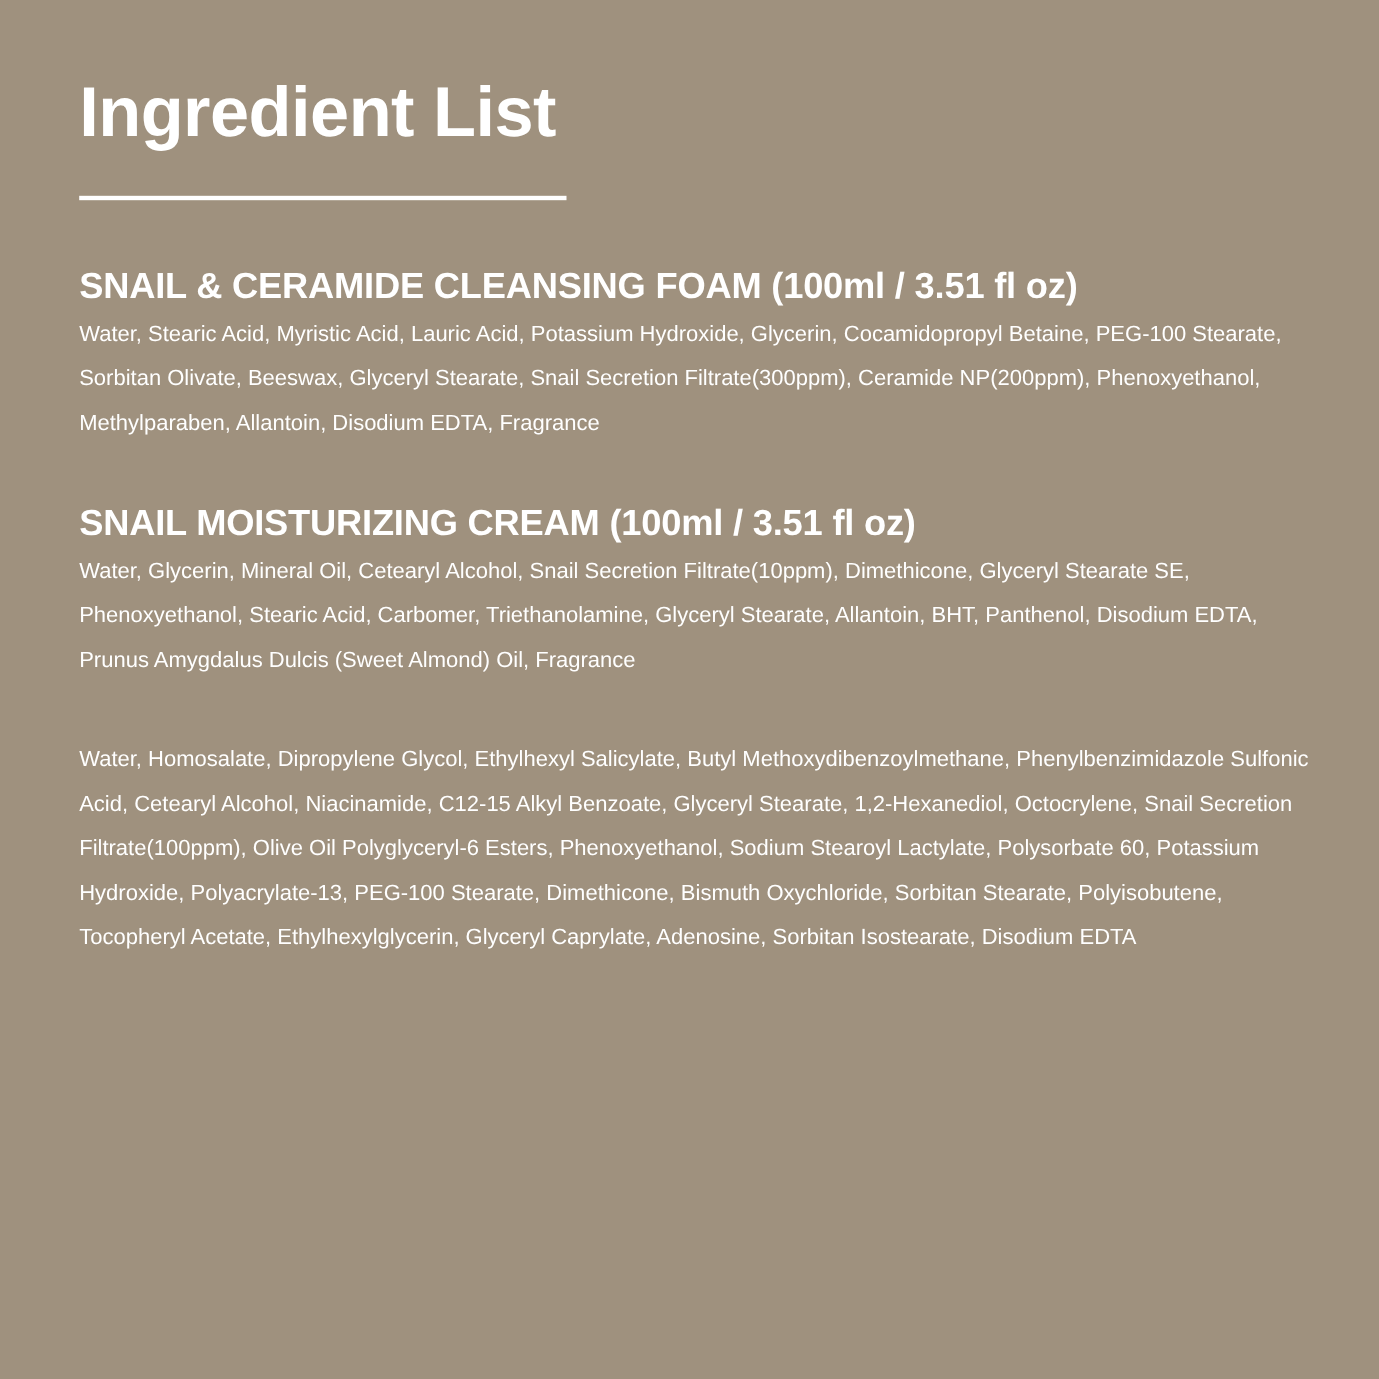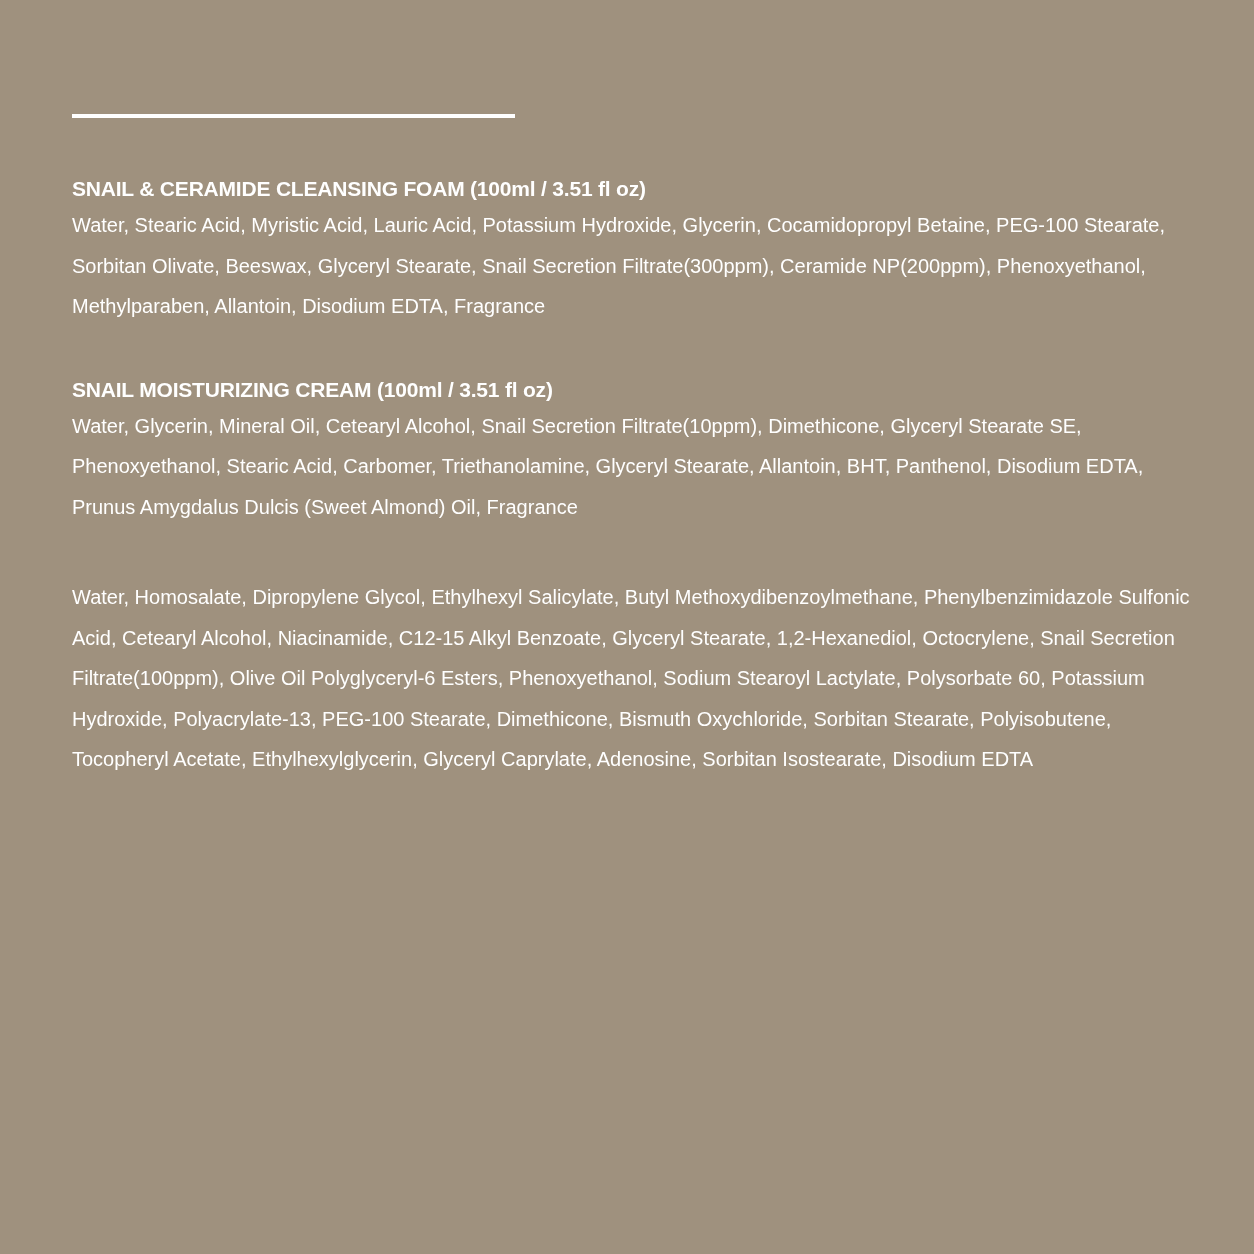--- a/index.html
+++ b/index.html
@@ -36,40 +36,41 @@
     border: none;
   }
   .sections {
     margin-top: 58px;
   }
   .product-section {
     margin-bottom: 50px;
     max-width: 1125px;
   }
   .product-name {
-    font-size: 21px;
+    font-size: 33px;
     font-weight: 700;
     line-height: 1.2;
     letter-spacing: -0.2px;
     color: #ffffff;
     margin: 0 0 4px 0;
   }
   .product-ingredients {
     font-size: 20px;
     font-weight: 400;
     line-height: 40.5px;
     color: #ffffff;
     margin: 0;
   }
 </style>
 </head>
 <body>
 
 <div class="page">
 
+  <h1 class="page-title">Ingredient List</h1>
 
   <div class="title-divider"></div>
 
   <div class="sections">
 
     <section class="product-section">
       <h2 class="product-name">SNAIL &amp; CERAMIDE CLEANSING FOAM (100ml / 3.51 fl oz)</h2>
       <p class="product-ingredients">Water, Stearic Acid, Myristic Acid, Lauric Acid, Potassium Hydroxide, Glycerin, Cocamidopropyl Betaine, PEG-100 Stearate, Sorbitan Olivate, Beeswax, Glyceryl Stearate, Snail Secretion Filtrate(300ppm), Ceramide NP(200ppm), Phenoxyethanol, Methylparaben, Allantoin, Disodium EDTA, Fragrance</p>
     </section>
 

